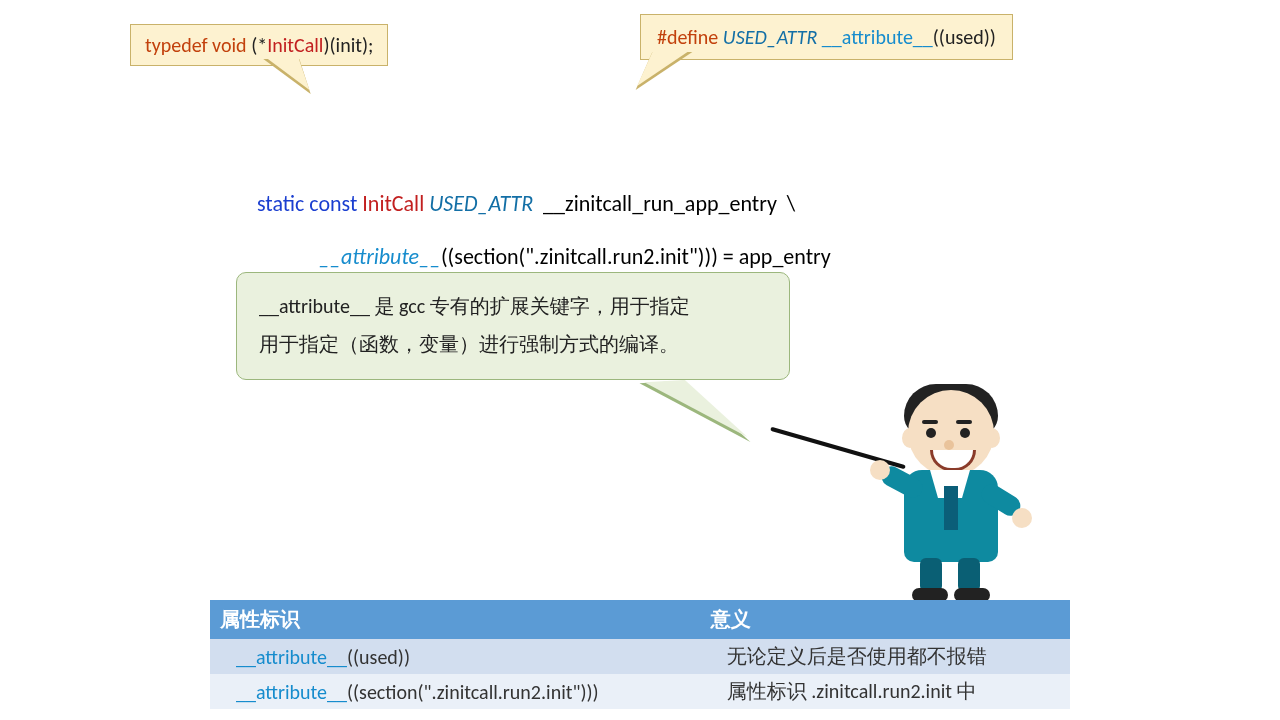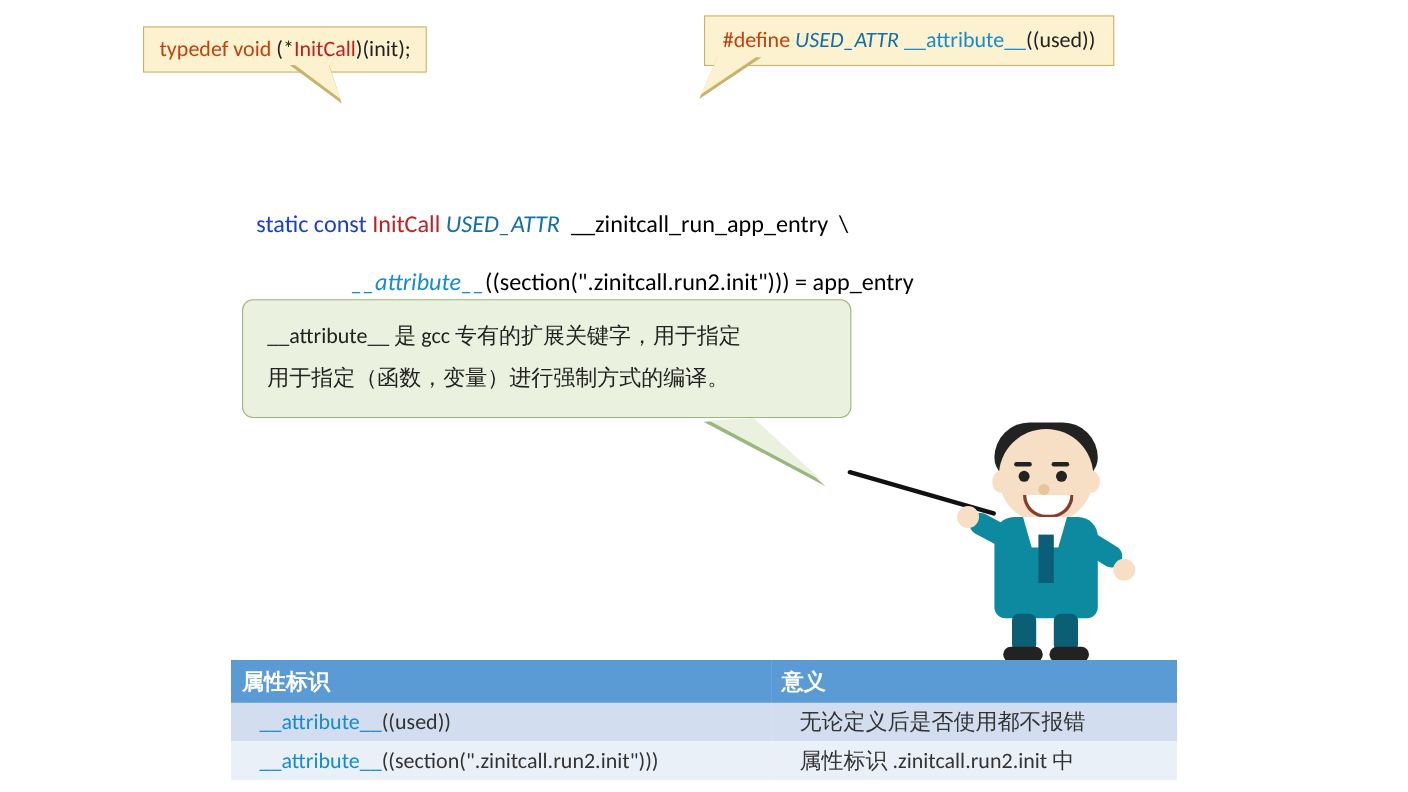--- a/index.html
+++ b/index.html
@@ -42,31 +42,31 @@
   
   .code {
     position: absolute;
     left: 233px;
     top: 125px;
     font-size: 22px;
     line-height: 2.4;
     white-space: pre;
     font-family: "Calibri", sans-serif;
   }
-  .code .blue   { color: #1a3ed0; }
+  .code .blue   { color: #1a3ed0; margin-left: 24px; }
   .code .red    { color: #c22020; }
   .code .italic { font-style: italic; color: #136fa6; }
   .code .bluef  { color: #168ccd; font-style: italic;}
   .code b { font-weight: 400; }
   .code .ln2 { padding-left: 86px; display:inline-block;}
 
   
   .speech {
     position: absolute;
-    left: 220px; top: 272px;
+    left: 236px; top: 272px;
     width: 510px;
     background: #eaf1de;
     border: 1.5px solid #9cb77d;
     border-radius: 10px;
     padding: 14px 20px 16px 22px;
     font-size: 20px;
     line-height: 1.9;
     color: #222;
   }
   .speech-tail-outer {

